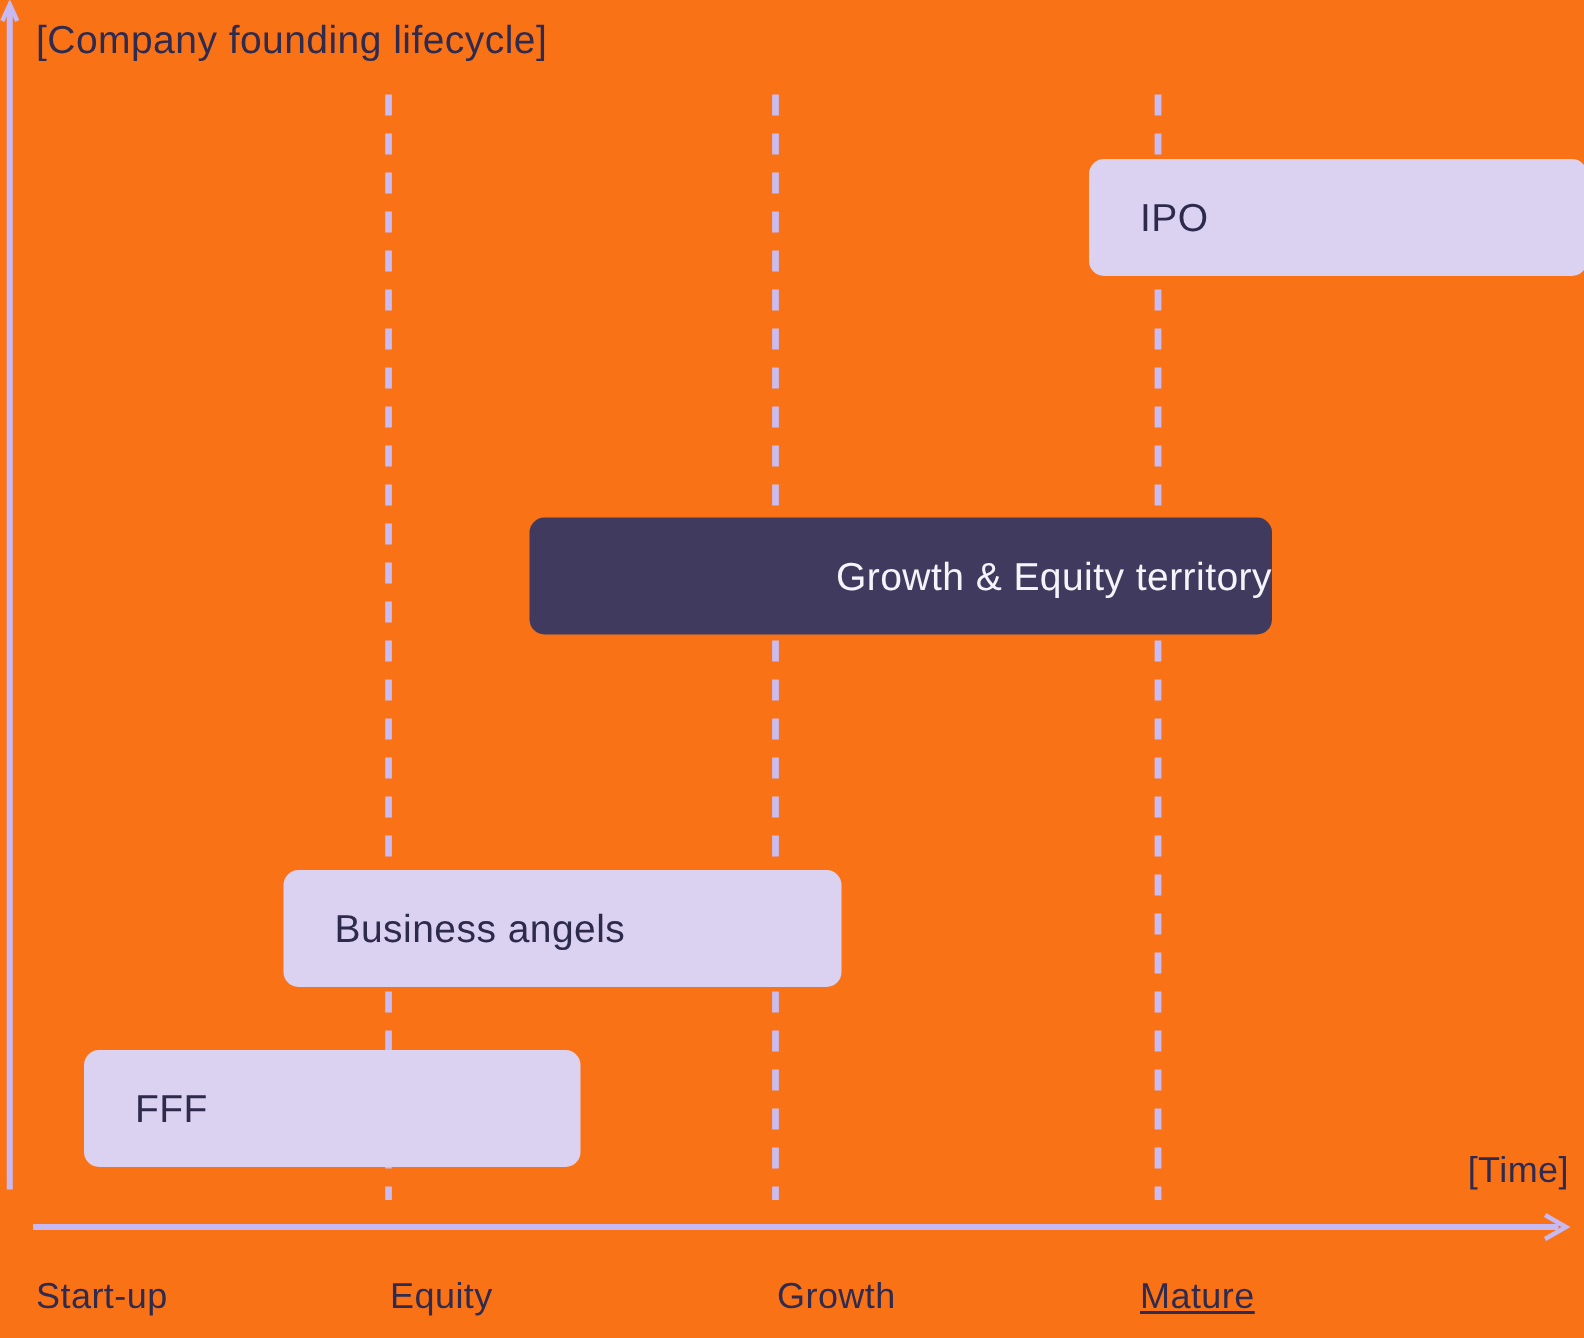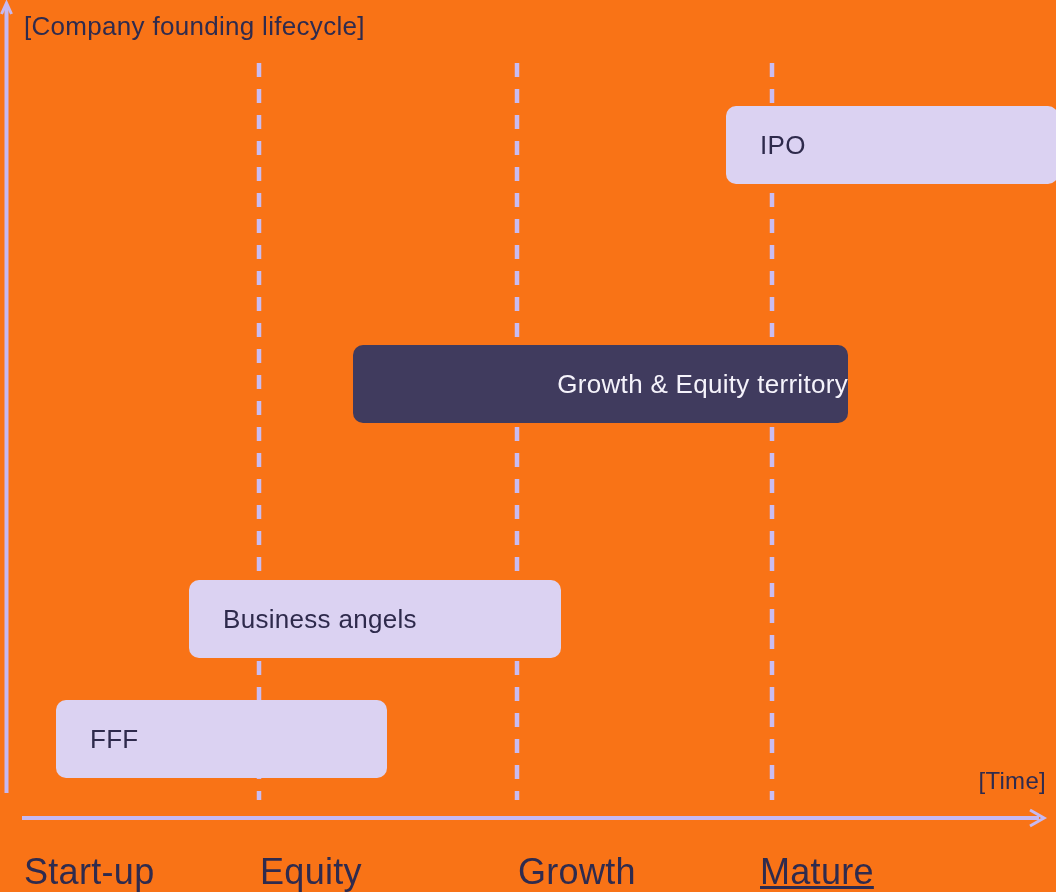--- a/index.html
+++ b/index.html
@@ -56,21 +56,21 @@
     color: #2e2a4c;
   }
   .bar.dark {
     background: #403b5e;
     color: #f5f3fb;
     justify-content: flex-end;
   }
   .cat {
     position: absolute;
     top: 851px;
-    font-size: 36px;
+    font-size: 24px;
     letter-spacing: 0.3px;
     color: #2f2b4e;
     white-space: nowrap;
   }
 </style>
 </head>
 <body>
 
 <div class="canvas">
 

